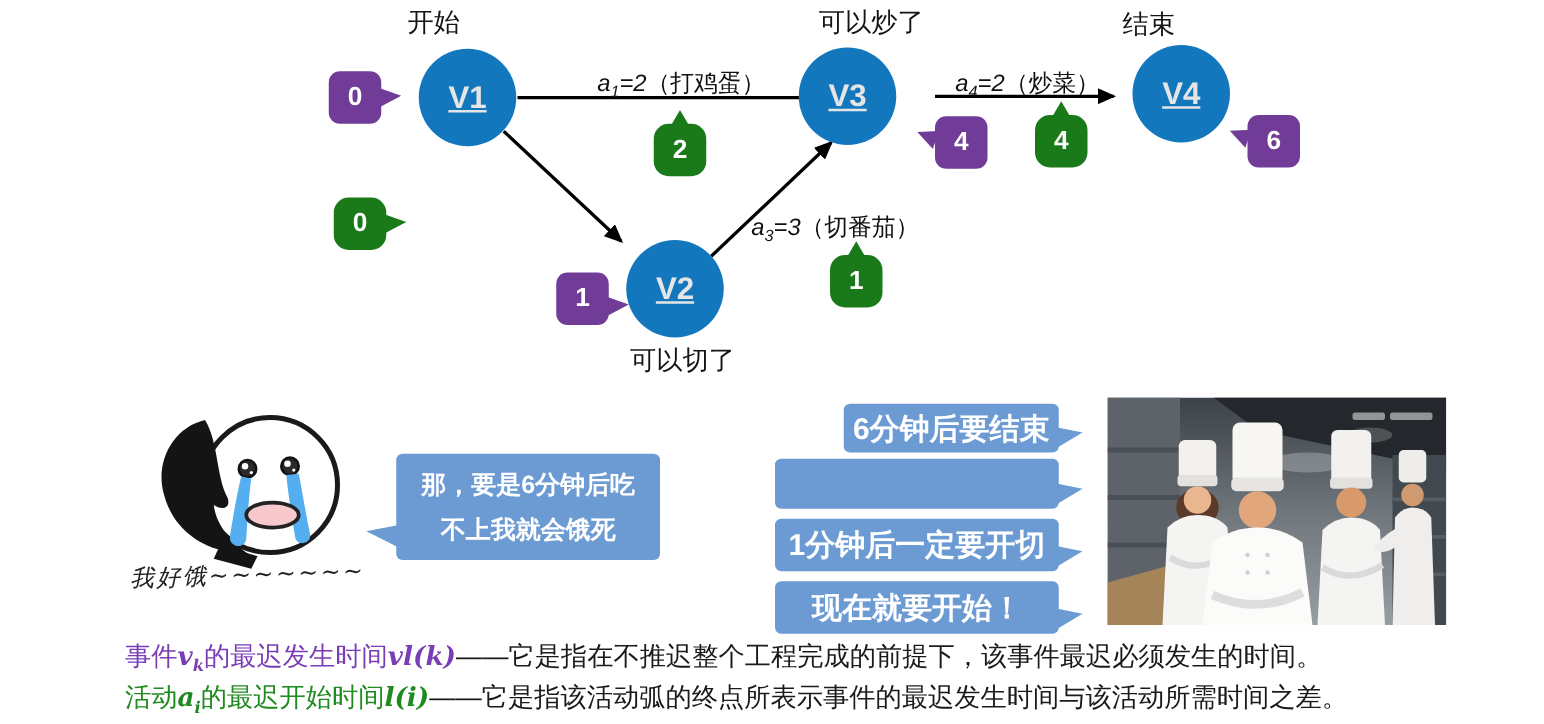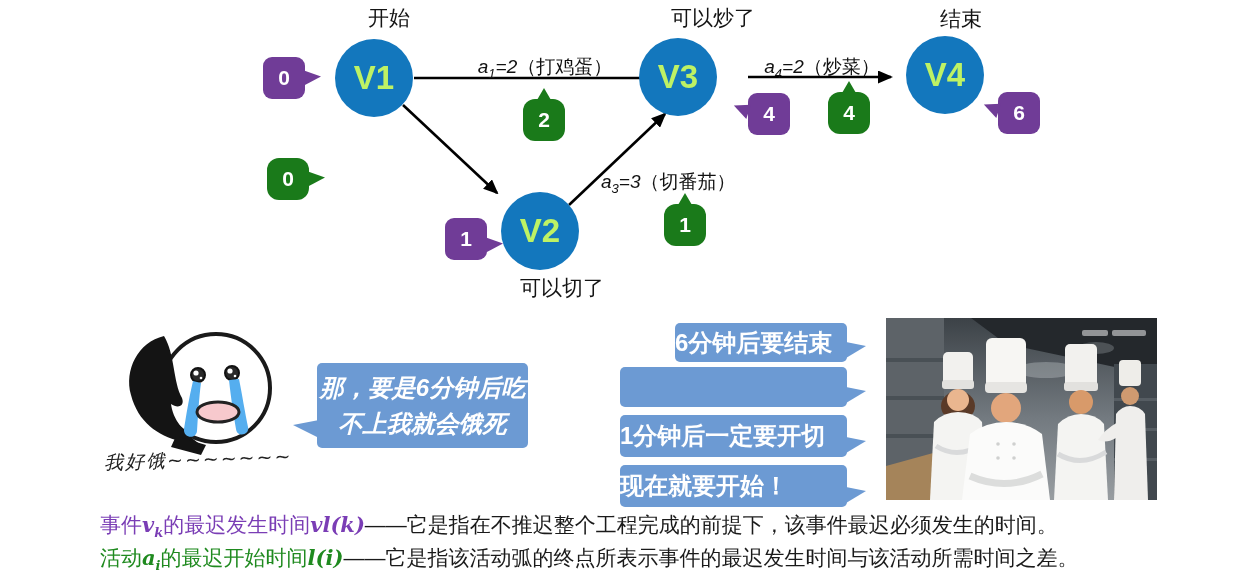--- a/index.html
+++ b/index.html
@@ -3,23 +3,23 @@
 <meta charset="utf-8">
 <style>
   * { box-sizing: border-box; margin: 0; padding: 0; }
   html,body { background:#fff; }
   body { font-family: "Liberation Sans", sans-serif; }
   .slide { position:relative; width:1235px; height:579px; background:#fff; overflow:hidden; }
 
   
   .edges { position:absolute; left:0; top:0; pointer-events:none; }
   .node { position:absolute; width:78px; height:78px; border-radius:50%;
-          background:var(--node); color:#bef264; font-weight:bold; font-size:33px;
-          display:flex; align-items:center; justify-content:center; }
-  .ntitle { position:absolute; font-size:21px; color:#141414; text-align:right; }
+          background:var(--node); color:#e5e5e5; font-weight:bold; font-size:25px;
+          display:flex; align-items:center; justify-content:center;text-decoration:underline; }
+  .ntitle { position:absolute; font-size:21px; color:#141414; text-align:left; }
   .elabel { position:absolute; font-size:19px; color:#111; white-space:nowrap; }
   .elabel .math { font-style:italic; }
   .elabel sub { font-style:italic; font-size:13px; }
 
   .badge { position:absolute; width:42px; height:42px; border-radius:9px;
            color:#fff; font-weight:bold; font-size:21px;
            display:flex; align-items:center; justify-content:center; }
   .badge.purple { background:var(--badgepurple); }
   .badge.green  { background:var(--badgegreen); border-radius:12px; }
   .ptr { position:absolute; width:0; height:0; }
@@ -31,25 +31,25 @@
                border-left:17px solid var(--badgegreen); }
   .badge.purple .ptr-right { border-left-color:var(--badgepurple); }
   .ptr-right.low { top:64%; }
   .ptr-left { left:-15px; top:22%; transform:rotate(18deg);
               border-top:6px solid transparent; border-bottom:9px solid transparent;
               border-right:16px solid var(--badgepurple); }
 
   
   .bubble { position:absolute; background:var(--bubble); color:#fff; font-weight:bold;
             border-radius:5px; text-align:center; }
-  .bubble-big { font-size:24px; line-height:36px; padding-top:7px;font-style:italic; }
+  .bubble-big { font-size:20px; line-height:36px; padding-top:7px; }
   .bubble-big .bptr { position:absolute; left:-24px; bottom:10px; width:0; height:0;
             border-top:5px solid transparent; border-bottom:13px solid transparent;
             border-right:26px solid var(--bubble); }
-  .note { font-size:24px; display:flex; align-items:center; justify-content:flex-start; }
+  .note { font-size:24px; display:flex; align-items:center; justify-content:center; }
   .note .bptr { position:absolute; right:-19px; bottom:4px; width:0; height:0;
             border-top:4px solid transparent; border-bottom:12px solid transparent;
             border-left:20px solid var(--bubble); }
 
   .caption { position:absolute; font-family:"DejaVu Serif", serif; font-style:italic;
              font-size:19px; color:#222; letter-spacing:2px; transform:rotate(-2deg); }
 
   
   .defline { position:absolute; left:100px; font-size:21px; color:#1a1a1a; white-space:nowrap; }
   .defline .mvar { font-family:"DejaVu Serif", serif; font-style:italic; font-weight:600; }

